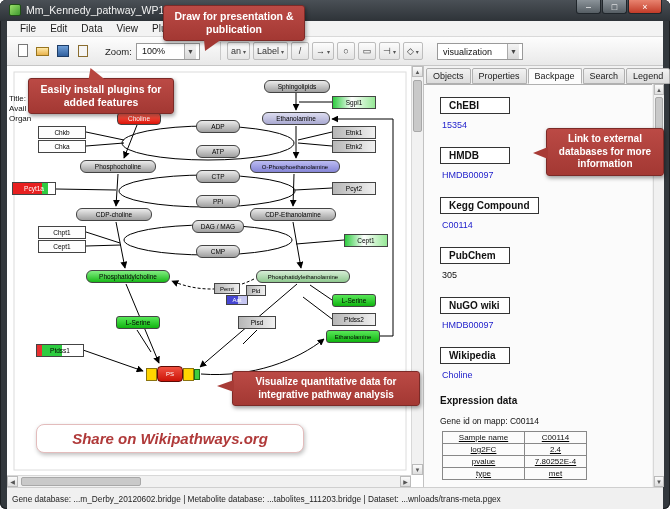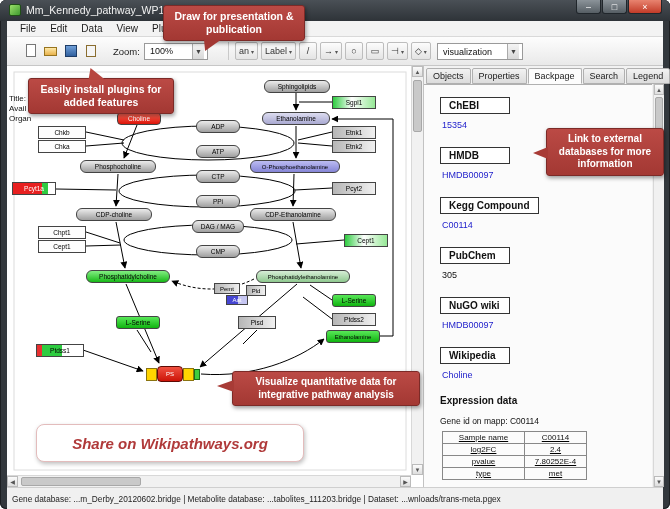--- a/index.html
+++ b/index.html
@@ -15,21 +15,21 @@
   .win-controls{position:absolute;right:8px;top:0;display:flex;}
   .wbtn{width:25px;height:14px;border:1px solid #20262b;border-top:none;display:flex;align-items:center;justify-content:center;
         font-size:9px;color:#fff;background:linear-gradient(180deg,#8b9399,#565e64);border-radius:0 0 3px 3px;margin-left:1px;cursor:default;}
   .wbtn.close{width:34px;background:linear-gradient(180deg,#e8836f,#c23b28);}
   
   .menubar{position:absolute;left:7px;top:21px;width:656px;height:16px;background:#f3f3f3;
            border-bottom:1px solid #d9d9d9;display:flex;align-items:center;padding-left:6px;}
   .menu-item{font-size:10px;color:#1b1b1b;padding:1px 7px;}
   .toolbar{position:absolute;left:7px;top:37px;width:656px;height:29px;
            background:linear-gradient(180deg,#fdfdfd,#e9e9e9);border-bottom:1px solid #c7c7c7;
-           display:flex;align-items:center;padding-left:16px;}
+           display:flex;align-items:center;padding-left:8px;}
   .fico{width:16px;height:16px;margin-right:4px;position:relative;}
   .fico .page{position:absolute;left:3px;top:1px;width:10px;height:13px;background:#fff;border:1px solid #777;}
   .fico .folder{position:absolute;left:1px;top:4px;width:13px;height:9px;background:linear-gradient(180deg,#ffe9a8,#e8b24c);border:1px solid #97741f;}
   .fico .floppy{position:absolute;left:2px;top:2px;width:12px;height:12px;background:linear-gradient(180deg,#6f9fd8,#31609e);border:1px solid #1d3c66;}
   .fico .clip{position:absolute;left:3px;top:2px;width:10px;height:12px;background:#f5f5f5;border:1px solid #8a6d2f;}
   .zoom-label{font-size:9.5px;color:#222;margin:0 4px 0 10px;}
   .combo{height:17px;background:#fff;border:1px solid #9a9a9a;display:flex;align-items:center;
          font-size:9px;color:#111;padding:0 3px 0 5px;}
   .combo .caret-box{margin-left:auto;width:12px;height:15px;background:linear-gradient(180deg,#f4f4f4,#d8d8d8);
                     border-left:1px solid #aaa;display:flex;align-items:center;justify-content:center;font-size:7px;color:#444;}
@@ -104,21 +104,21 @@
                 border-top:12px solid #a33833;transform:skewX(-18deg);}
   .co-plugins{left:28px;top:78px;width:146px;}
   .co-plugins .ptr{left:58px;top:-11px;border-left:5px solid transparent;border-right:12px solid transparent;
                    border-bottom:12px solid #b7463f;transform:skewX(14deg);}
   .co-link{left:546px;top:128px;width:118px;font-size:10px;}
   .co-link .ptr{left:-14px;top:18px;border-top:6px solid transparent;border-bottom:6px solid transparent;
                 border-right:15px solid #a83b36;}
   .co-viz{left:232px;top:371px;width:188px;font-size:10px;}
   .co-viz .ptr{left:-16px;top:8px;border-top:6px solid transparent;border-bottom:6px solid transparent;
                border-right:17px solid #a83b36;}
-  .share{position:absolute;left:36px;top:424px;width:268px;height:38px;background:#fff;border:1px solid #e3bcbc;
+  .share{position:absolute;left:36px;top:424px;width:268px;height:29px;background:#fff;border:1px solid #e3bcbc;
          border-radius:8px;z-index:20;display:flex;align-items:center;justify-content:center;
          box-shadow:1px 2px 4px rgba(0,0,0,.25);}
   .share span{font-size:15px;font-weight:bold;font-style:italic;color:#b03a3a;}
 </style>
 </head>
 <body>
 
 <div class="frame">
 
   <div class="titlebar">

